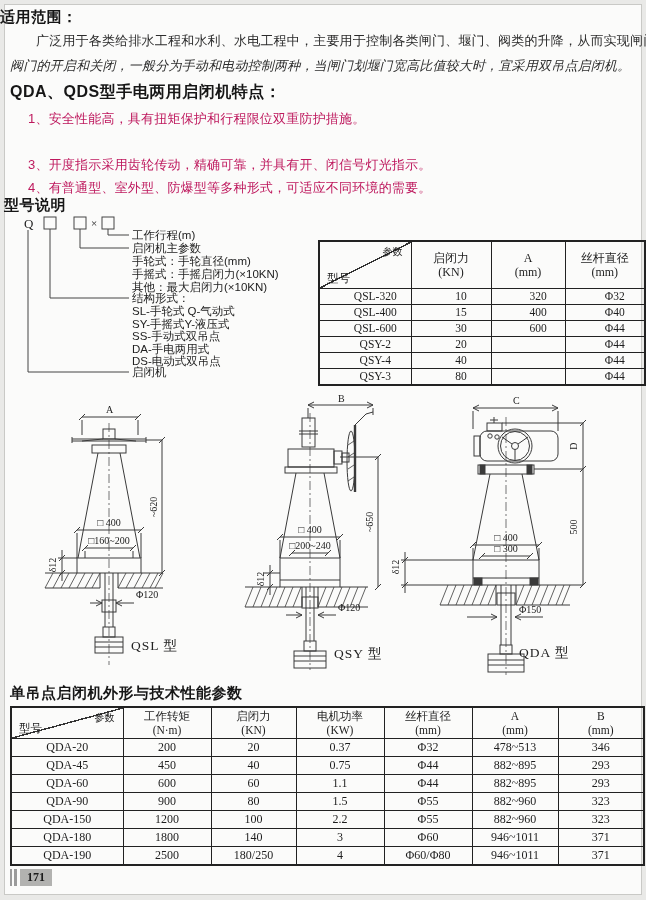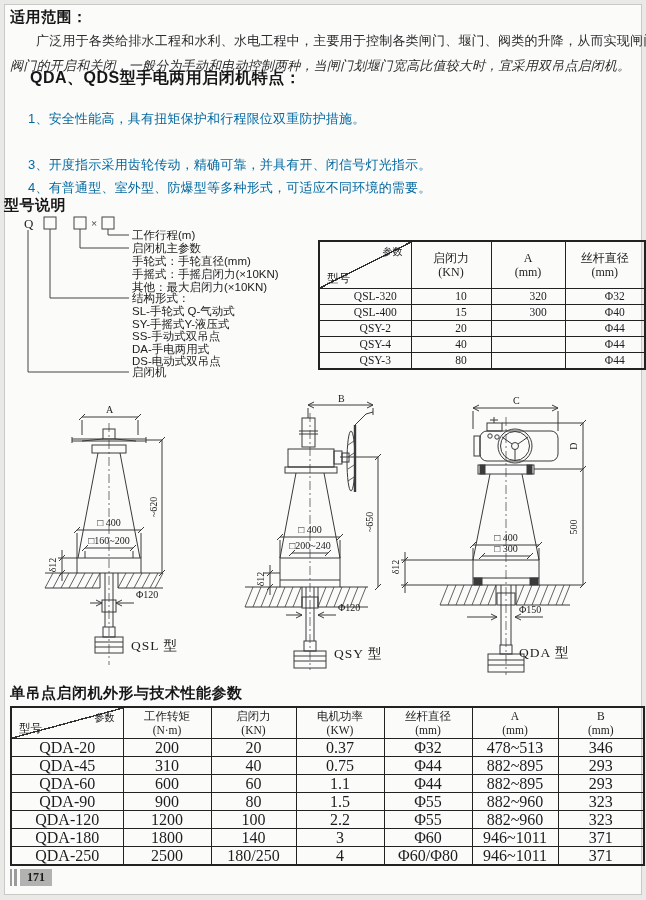--- a/index.html
+++ b/index.html
@@ -4,55 +4,55 @@
 <style>
   html,body{margin:0;padding:0;}
   body{width:646px;height:900px;background:#e9e9e7;font-family:"Liberation Sans",sans-serif;}
   .sheet{position:relative;width:646px;height:900px;background:#e9e9e7;overflow:hidden;}
   .paper{position:absolute;left:4px;top:4px;width:636px;height:889px;background:#fbfbfa;border:1px solid #c9c9c6;}
   .abs{position:absolute;}
   .h1{font-size:15px;font-weight:bold;color:#161616;letter-spacing:.5px;}
   .h1b{font-size:16px;font-weight:bold;color:#161616;letter-spacing:.5px;}
   .body-line{font-size:13px;color:#2c2c2c;white-space:nowrap;letter-spacing:.2px;}
   .indent{padding-left:26px;}
-  .feat{font-size:13px;color:#0369a1;white-space:nowrap;letter-spacing:.2px;}
+  .feat{font-size:13px;color:#be185d;white-space:nowrap;letter-spacing:.2px;}
   table{border-collapse:collapse;table-layout:fixed;}
   .ptable{width:326px;border:2px solid #222;}
   .ptable td,.ptable th{border:1px solid #222;font-weight:normal;text-align:center;padding:0;color:#1d1d1d;}
   .ptable thead th{height:46px;font-size:12px;font-family:"Liberation Serif",serif;}
   .ptable tbody td{height:15px;font-size:11.5px;font-family:"Liberation Serif",serif;line-height:15px;padding-left:20px;}
   .stable{width:633px;border:2px solid #222;}
   .stable td,.stable th{border:1px solid #222;font-weight:normal;text-align:center;padding:0;color:#1d1d1d;}
   .stable thead th{height:30px;font-size:11.5px;font-family:"Liberation Serif",serif;}
-  .stable tbody td{height:17px;font-size:16px;font-family:"Liberation Serif",serif;line-height:17px;}
+  .stable tbody td{height:17px;font-size:12px;font-family:"Liberation Serif",serif;line-height:17px;}
   .th2{white-space:pre-line;line-height:14px;}
   .corner{position:relative;background:linear-gradient(to bottom right,transparent calc(50% - 0.7px),#333 calc(50% - 0.7px) calc(50% + 0.7px),transparent calc(50% + 0.7px));}
   .corner .ct{position:absolute;top:3px;right:8px;font-size:10px;}
   .corner .cb{position:absolute;bottom:2px;left:7px;font-size:11.5px;}
   svg text{fill:#222;font-family:"Liberation Serif",serif;}
   .dwg-label{font-size:13.5px;letter-spacing:1px;}
   .dim{font-size:10px;}
   .mlab{font-size:11.5px;font-family:"Liberation Sans",sans-serif;}
   .badge-wrap{position:absolute;left:10px;top:869px;height:17px;display:flex;align-items:center;}
   .vbar1{width:2px;height:17px;background:#9b9b9b;margin-right:2px;}
   .vbar2{width:3px;height:17px;background:#9b9b9b;margin-right:3px;}
   .badge{min-width:26px;height:17px;background:#b2b2b0;color:#1c1c1c;font-size:12px;font-weight:bold;
          display:flex;align-items:center;justify-content:center;padding:0 3px;font-family:"Liberation Serif",serif;}
 </style>
 </head>
 <body>
 
 <div class="sheet">
   <div class="paper"></div>
 
-  <div class="abs h1" style="left:10px;top:8px;">适用范围：</div>
+  <div class="abs h1" style="left:0;top:8px;">适用范围：</div>
   <div class="abs body-line indent" style="left:10px;top:32px;width:630px;">广泛用于各类给排水工程和水利、水电工程中，主要用于控制各类闸门、堰门、阀类的升降，从而实现闸门或</div>
   <div class="abs body-line" style="left:10px;top:57px;width:630px;font-style:italic;">阀门的开启和关闭，一般分为手动和电动控制两种，当闸门划堰门宽高比值较大时，宜采用双吊点启闭机。</div>
 
-  <div class="abs h1b" style="left:10px;top:68px;margin-left:20px;">QDA、QDS型手电两用启闭机特点：</div>
+  <div class="abs h1b" style="left:10px;top:82px;">QDA、QDS型手电两用启闭机特点：</div>
   <div class="abs feat" style="left:28px;top:110px;">1、安全性能高，具有扭矩保护和行程限位双重防护措施。</div>
   <div class="abs feat" style="left:28px;top:156px;">3、开度指示采用齿轮传动，精确可靠，并具有开、闭信号灯光指示。</div>
   <div class="abs feat" style="left:28px;top:179px;">4、有普通型、室外型、防爆型等多种形式，可适应不同环境的需要。</div>
 
   <div class="abs h1" style="left:4px;top:196px;">型号说明</div>
 
   <svg class="abs" style="left:10px;top:212px;" width="312" height="180" viewBox="0 0 312 180">
     <g stroke="#444" stroke-width="1" fill="none">
       <rect x="34" y="5" width="12" height="12"></rect>
       <rect x="64" y="5" width="12" height="12"></rect>
@@ -102,22 +102,28 @@
     <tbody>
       <tr>
           <td>QSL-320</td>
           <td>10</td>
           <td>320</td>
           <td>Φ32</td>
         </tr>
       <tr>
           <td>QSL-400</td>
           <td>15</td>
-          <td>300</td>
+          <td>400</td>
           <td>Φ40</td>
+        </tr>
+      <tr>
+          <td>QSL-600</td>
+          <td>30</td>
+          <td>600</td>
+          <td>Φ44</td>
         </tr>
       <tr>
           <td>QSY-2</td>
           <td>20</td>
           <td></td>
           <td>Φ44</td>
         </tr>
       <tr>
           <td>QSY-4</td>
           <td>40</td>
@@ -364,21 +370,21 @@
           <td>QDA-20</td>
           <td>200</td>
           <td>20</td>
           <td>0.37</td>
           <td>Φ32</td>
           <td>478~513</td>
           <td>346</td>
         </tr>
       <tr>
           <td>QDA-45</td>
-          <td>310</td>
+          <td>450</td>
           <td>40</td>
           <td>0.75</td>
           <td>Φ44</td>
           <td>882~895</td>
           <td>293</td>
         </tr>
       <tr>
           <td>QDA-60</td>
           <td>600</td>
           <td>60</td>
@@ -390,39 +396,39 @@
       <tr>
           <td>QDA-90</td>
           <td>900</td>
           <td>80</td>
           <td>1.5</td>
           <td>Φ55</td>
           <td>882~960</td>
           <td>323</td>
         </tr>
       <tr>
-          <td>QDA-120</td>
+          <td>QDA-150</td>
           <td>1200</td>
           <td>100</td>
           <td>2.2</td>
           <td>Φ55</td>
           <td>882~960</td>
           <td>323</td>
         </tr>
       <tr>
           <td>QDA-180</td>
           <td>1800</td>
           <td>140</td>
           <td>3</td>
           <td>Φ60</td>
           <td>946~1011</td>
           <td>371</td>
         </tr>
       <tr>
-          <td>QDA-250</td>
+          <td>QDA-190</td>
           <td>2500</td>
           <td>180/250</td>
           <td>4</td>
           <td>Φ60/Φ80</td>
           <td>946~1011</td>
           <td>371</td>
         </tr>
     </tbody>
   </table>
 

